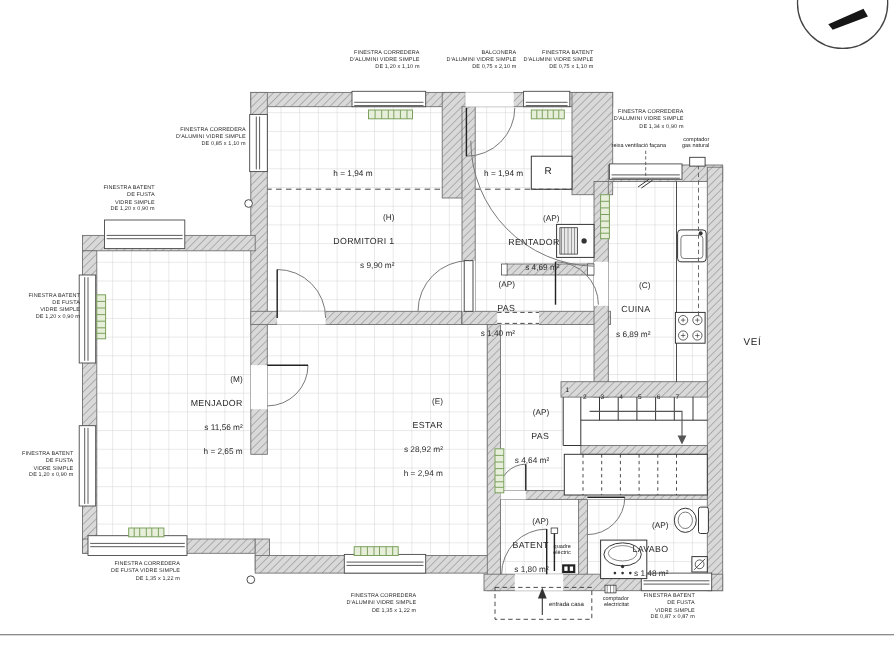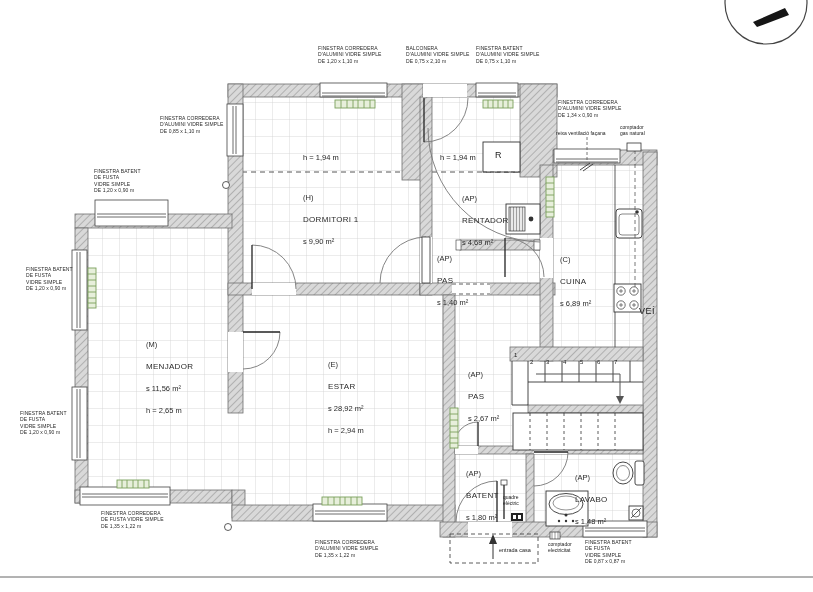--- a/index.html
+++ b/index.html
@@ -1,27 +1,27 @@
 <!DOCTYPE html>
 <html><head>
 <meta charset="utf-8">
 <style>
   html,body{margin:0;padding:0;background:#fff;}
   #stage{position:relative;width:813px;height:592px;background:#ffffff;overflow:hidden;
          font-family:"Liberation Sans",sans-serif;}
   #plan-svg{position:absolute;left:0;top:0;z-index:1;}
-  .lbl{position:absolute;z-index:2;color:#1d1d1d;white-space:pre-line;}
+  .lbl{position:absolute;z-index:2;color:#1d1d1d;white-space:pre-line;text-align:right;}
   .win{font-size:5px;line-height:6.3px;letter-spacing:.1px;color:#2a2a2a;}
   .ann{font-size:5px;line-height:6.3px;color:#222;}
   .hlbl{font-size:7.5px;color:#222;}
   .room{line-height:11px;color:#2a2a2a;}
   .room .rcode{font-size:7.5px;}
   .room .rname{font-size:8px;letter-spacing:.3px;}
   .room .rarea{font-size:7.5px;}
-  .room .rh{font-size:7.5px;}
+  .room .rh{font-size:7.5px;margin-left:39px;}
   .big{font-size:9px;color:#222;letter-spacing:.5px;}
   .step{font-size:6px;color:#222;}
 </style>
 </head>
 <body>
 
 <div id="stage">
 
 <svg id="plan-svg" width="813" height="592" viewBox="0 0 813 592">
   <defs>
@@ -354,21 +354,21 @@
 DE  0,87 x 0,87 m</div>
 
   <div class="lbl ann" style="left:556px;top:130px">reixa ventilació façana</div>
   <div class="lbl ann" style="left:620px;top:124px">comptador
 gas natural</div>
   <div class="lbl ann" style="left:548px;top:541px">comptador
 electricitat</div>
   <div class="lbl ann" style="left:499px;top:547px;font-size:5.5px">entrada casa</div>
   <div class="lbl ann" style="left:503px;top:494px">quadre
 elèctric</div>
-  <div class="lbl big" style="left:639px;top:306px">VEÍ</div>
+  <div class="lbl big" style="left:676px;top:306px">VEÍ</div>
   <div class="lbl big" style="left:495px;top:150px">R</div>
 
   <div class="lbl hlbl" style="left:303px;top:153px">h = 1,94 m</div>
   <div class="lbl hlbl" style="left:440px;top:153px">h = 1,94 m</div>
 
   <div class="lbl room" style="left:303px;top:181px">
     <div class="rcode">(H)</div>
     <div class="rname">DORMITORI 1</div>
     <div class="rarea">s  9,90 m²</div>
   </div>
@@ -395,21 +395,21 @@
   </div>
   <div class="lbl room" style="left:328px;top:348px">
     <div class="rcode">(E)</div>
     <div class="rname">ESTAR</div>
     <div class="rarea">s  28,92 m²</div>
     <div class="rh">h = 2,94 m</div>
   </div>
   <div class="lbl room" style="left:468px;top:358px">
     <div class="rcode">(AP)</div>
     <div class="rname">PAS</div>
-    <div class="rarea">s  2,67 m²</div>
+    <div class="rarea">s  4,64 m²</div>
   </div>
   <div class="lbl room" style="left:466px;top:457px">
     <div class="rcode">(AP)</div>
     <div class="rname">BATENT</div>
     <div class="rarea">s  1,80 m²</div>
   </div>
   <div class="lbl room" style="left:575px;top:461px">
     <div class="rcode">(AP)</div>
     <div class="rname">LAVABO</div>
     <div class="rarea">s  1,48 m²</div>

